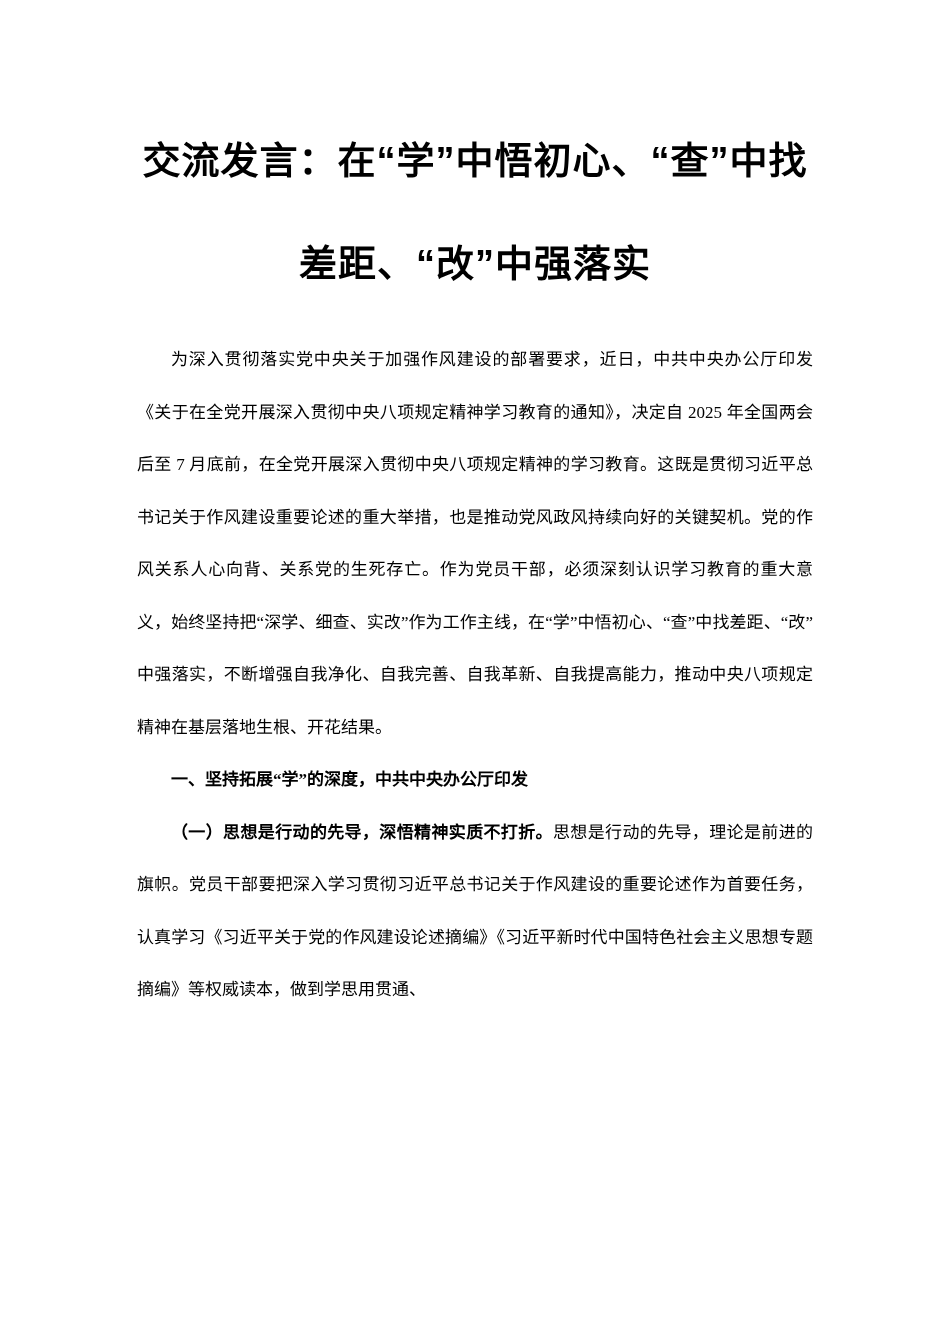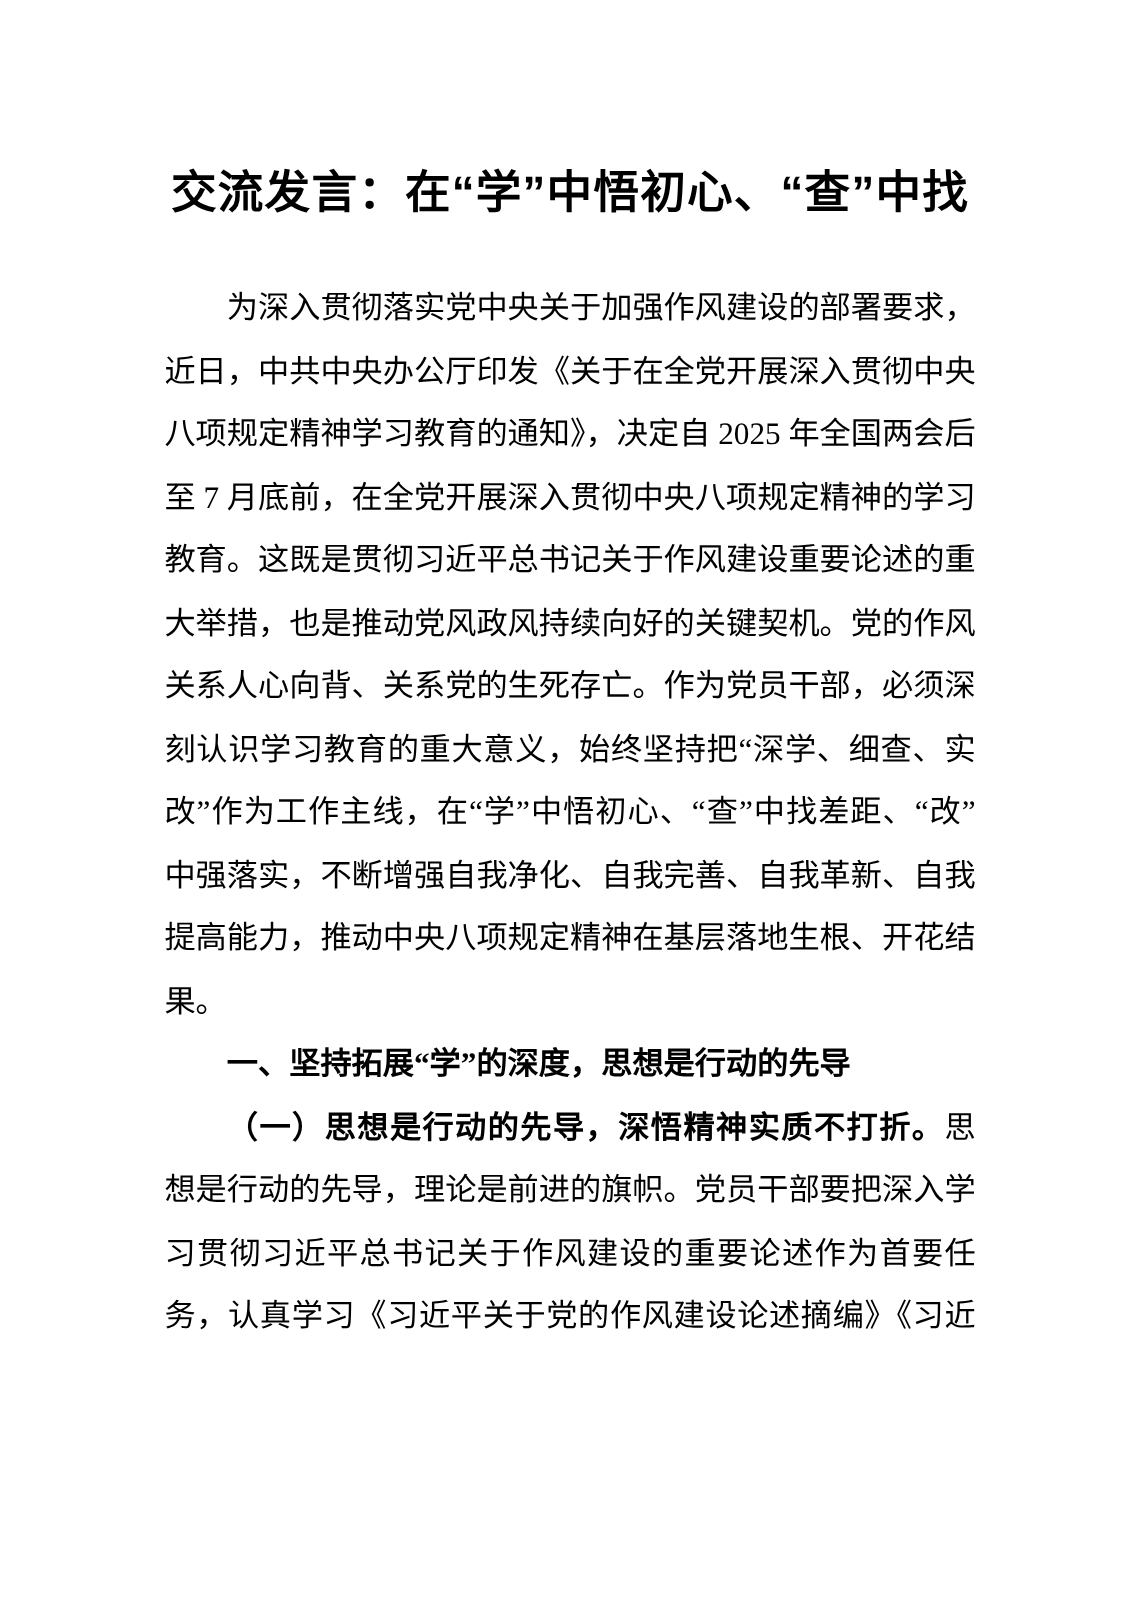--- a/index.html
+++ b/index.html
@@ -21,21 +21,21 @@
     font-family: "Liberation Sans", sans-serif;
     font-weight: 700;
     font-size: 38px;
     line-height: 103px;
     letter-spacing: 1px;
     color: #000000;
   }
   .doc-body {
     margin: 18px 137px 0 137px;
     font-family: "Liberation Serif", serif;
-    font-size: 26px;
+    font-size: 17px;
     line-height: 52.5px;
     text-align: justify;
     text-justify: inter-character;
     color: #000000;
   }
   .doc-body p {
     margin: 0;
     padding: 0;
     text-indent: 2em;
   }
@@ -46,23 +46,24 @@
     font-weight: 700;
   }
 </style>
 </head>
 <body>
 
 <div class="page">
 
   <div class="doc-title">
     <div>交流发言：在“学”中悟初心、“查”中找</div>
+    <div>差距、“改”中强落实</div>
   </div>
 
   <div class="doc-body">
     <p>为深入贯彻落实党中央关于加强作风建设的部署要求，近日，中共中央办公厅印发《关于在全党开展深入贯彻中央八项规定精神学习教育的通知》，决定自 2025 年全国两会后至 7 月底前，在全党开展深入贯彻中央八项规定精神的学习教育。这既是贯彻习近平总书记关于作风建设重要论述的重大举措，也是推动党风政风持续向好的关键契机。党的作风关系人心向背、关系党的生死存亡。作为党员干部，必须深刻认识学习教育的重大意义，始终坚持把“深学、细查、实改”作为工作主线，在“学”中悟初心、“查”中找差距、“改”中强落实，不断增强自我净化、自我完善、自我革新、自我提高能力，推动中央八项规定精神在基层落地生根、开花结果。</p>
 
-    <p class="sec-heading">一、坚持拓展“学”的深度，思想是行动的先导</p>
+    <p class="sec-heading">一、坚持拓展“学”的深度，中共中央办公厅印发</p>
 
     <p><span class="lead-bold">（一）思想是行动的先导，深悟精神实质不打折。</span><span>思想是行动的先导，理论是前进的旗帜。党员干部要把深入学习贯彻习近平总书记关于作风建设的重要论述作为首要任务，认真学习《习近平关于党的作风建设论述摘编》《习近平新时代中国特色社会主义思想专题摘编》等权威读本，做到学思用贯通、</span></p>
   </div>
 
 </div>
 
 </body></html>

